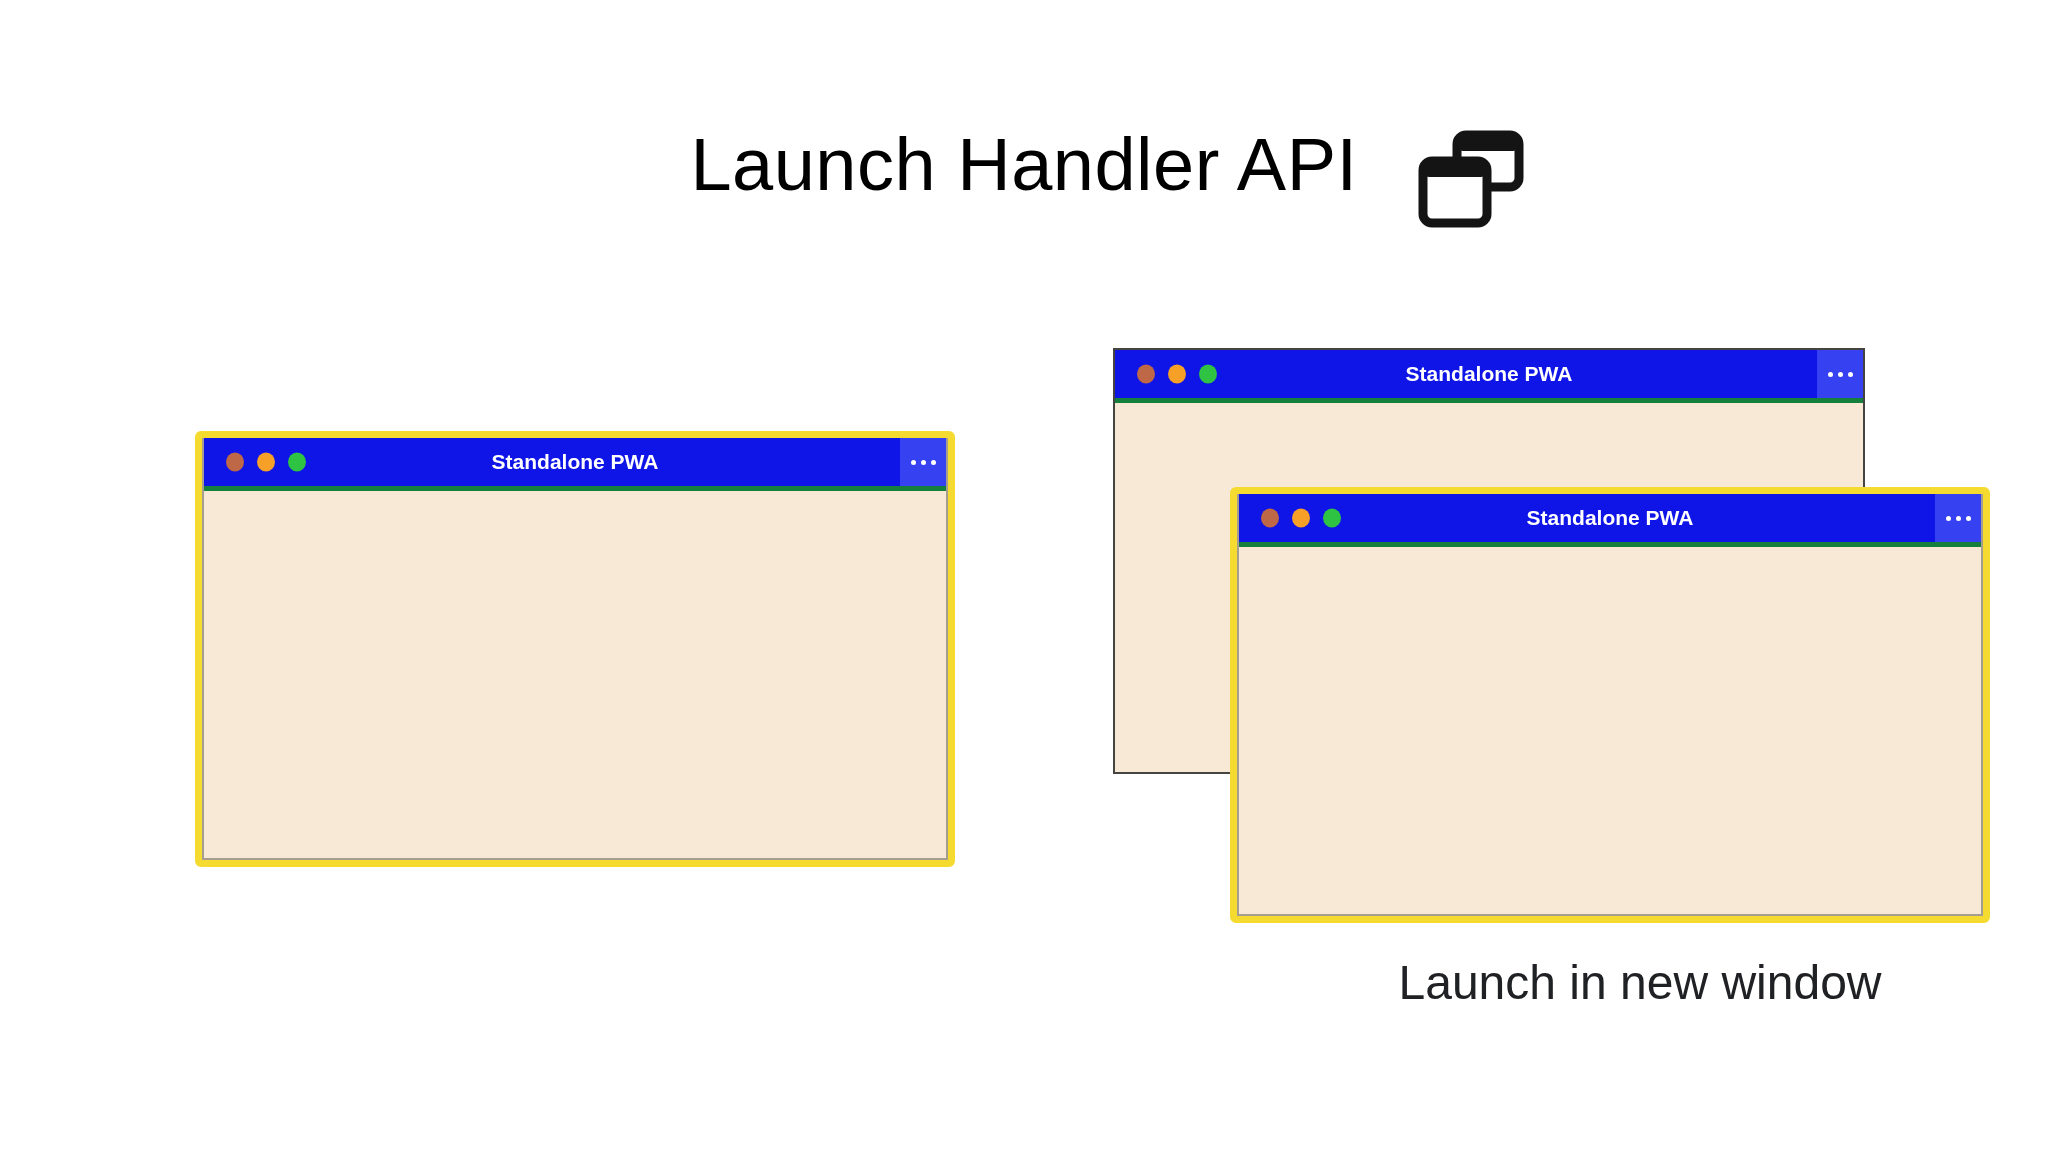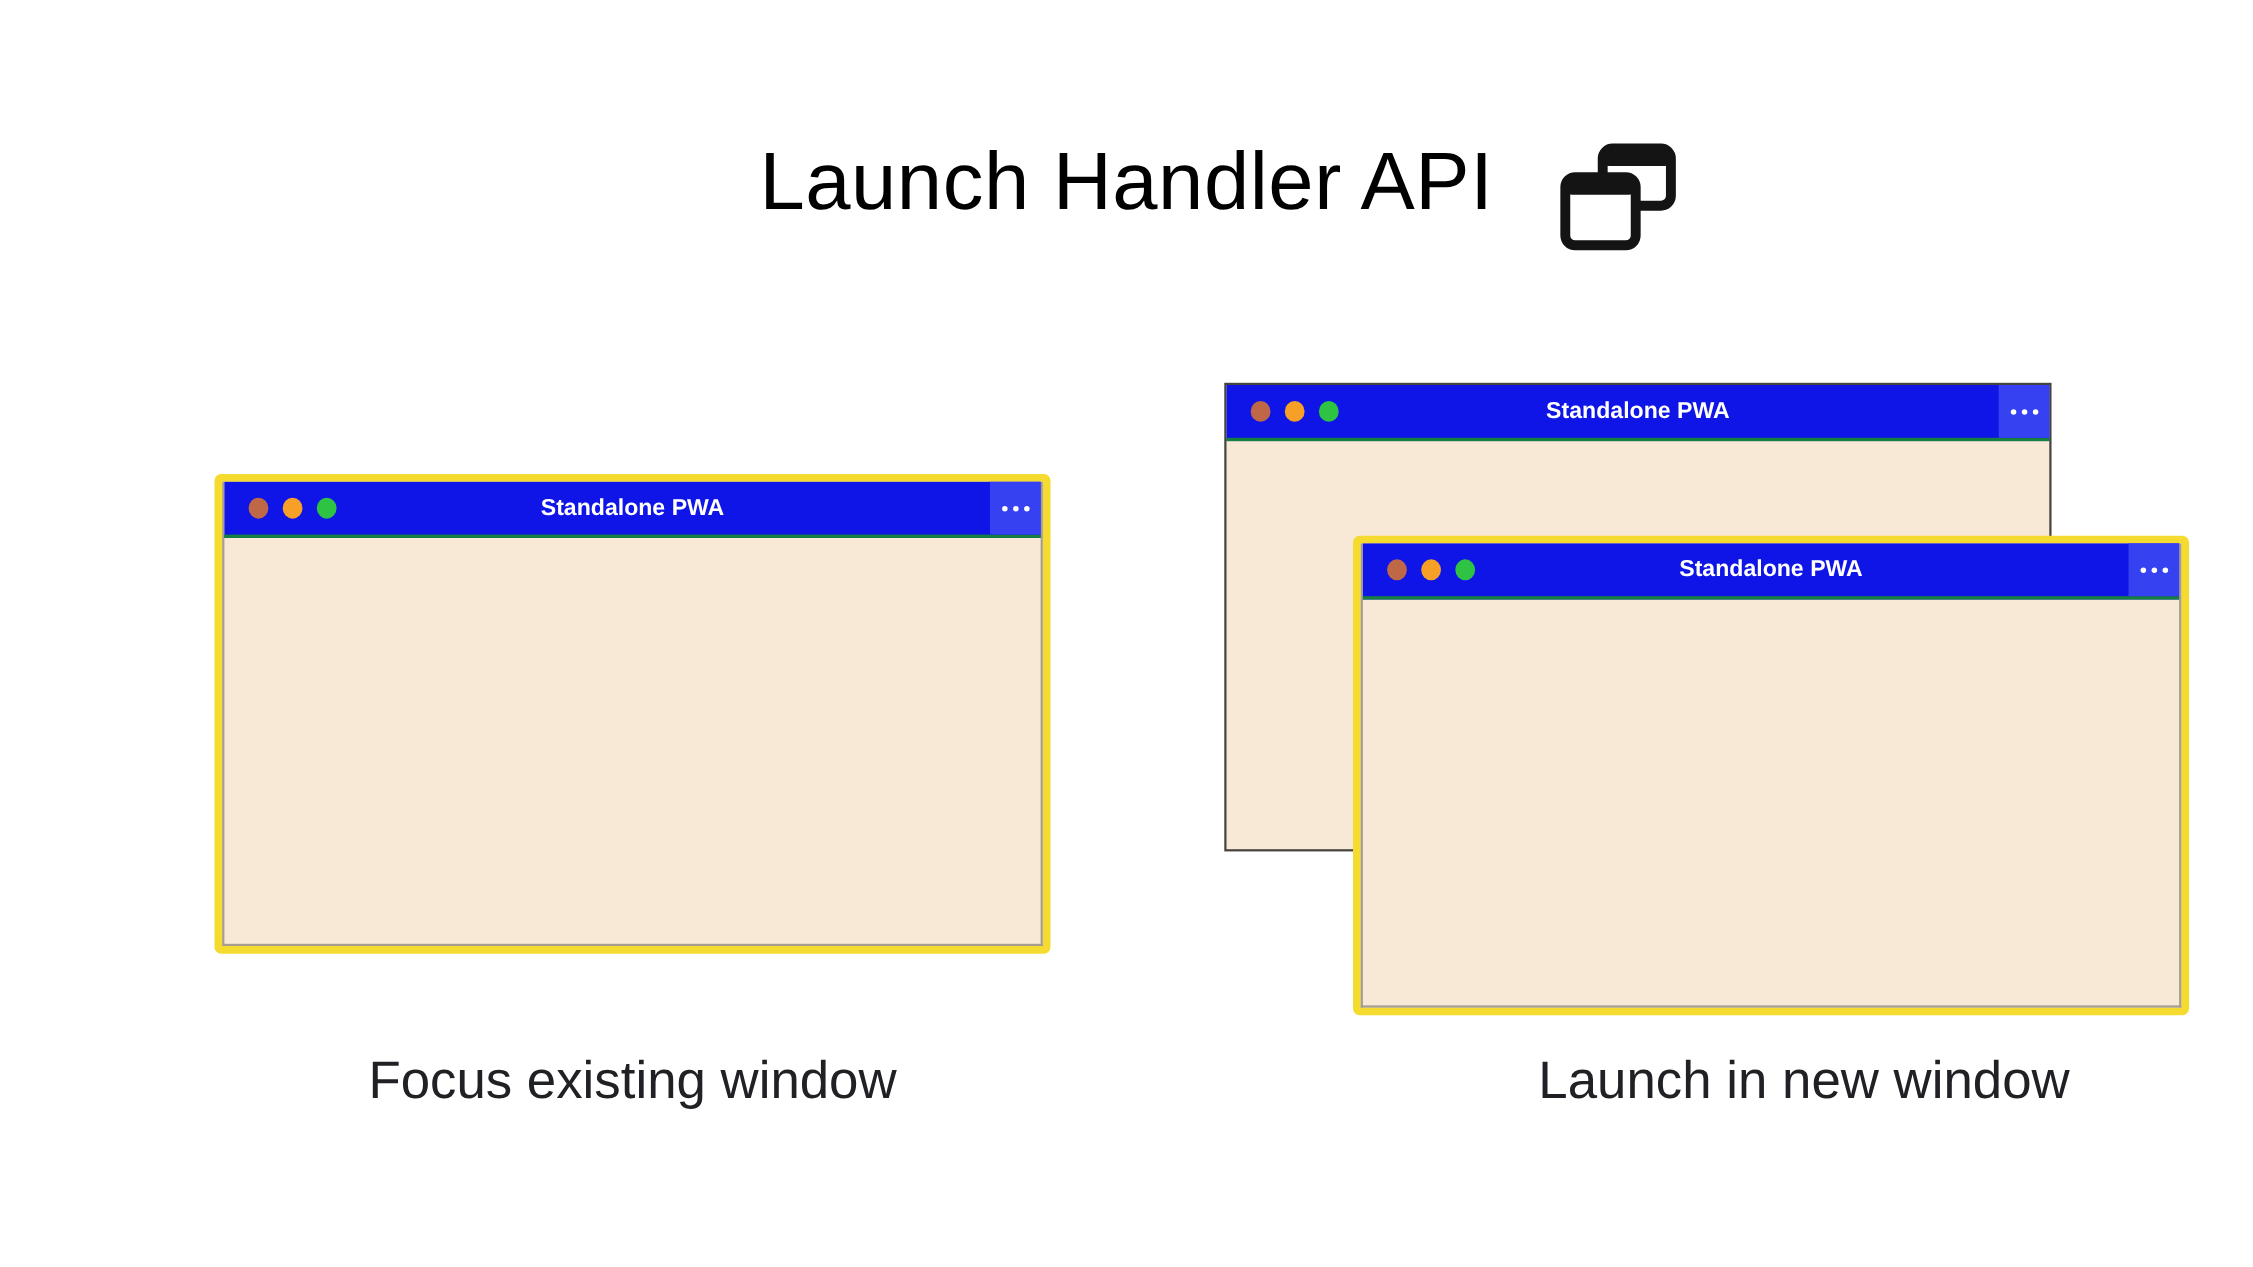--- a/index.html
+++ b/index.html
@@ -57,21 +57,21 @@
     box-sizing: border-box;
   }
   .frame-yellow .win-inner {
     border: 2px solid #A59E90;
     border-top: none;
   }
   .titlebar {
     position: relative;
     height: 48px;
     background: #0E15E6;
-    border-bottom: 3px solid #15803d;
+    border-bottom: 5px solid #15803d;
   }
   .traffic {
     position: absolute;
     left: 22px;
     top: 50%;
     transform: translateY(-50%);
     display: flex;
     gap: 13px;
   }
   .dot {
@@ -194,16 +194,15 @@
         <span class="win-title">Standalone PWA</span>
         <div class="menu-btn">
           <span class="mdot"></span>
           <span class="mdot"></span>
           <span class="mdot"></span>
         </div>
       </div>
     </div>
   </div>
 
-  <div class="caption caption-left">Focus existing window</div>
   <div class="caption caption-right">Launch in new window</div>
 
 </div>
 
 </body></html>

